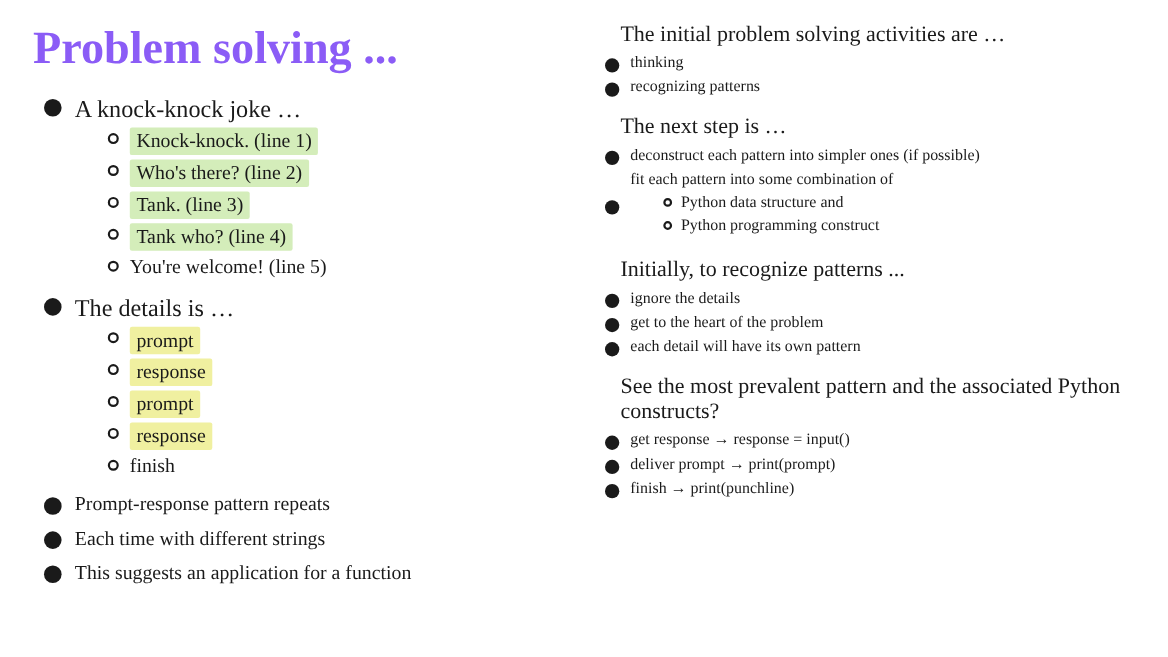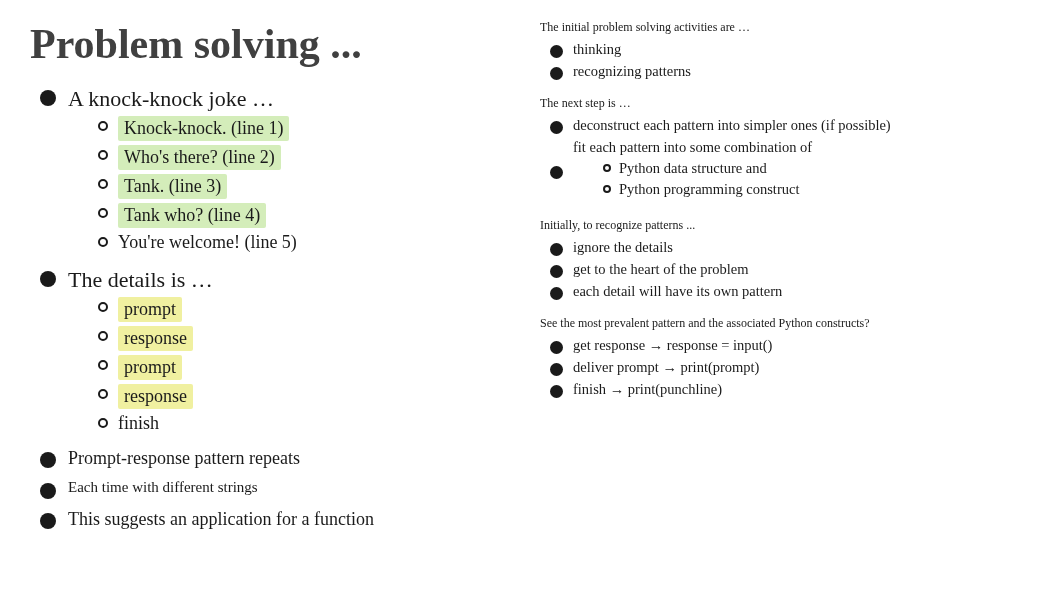--- a/index.html
+++ b/index.html
@@ -34,21 +34,21 @@
     .right-column {
       flex: 1;
       padding-left: 10px;
       font-size: 14.5px;
     }
 
     .page-title {
       font-size: 42px;
       font-weight: bold;
       margin-bottom: 18px;
-      color: #404040;
+      color: #8b5cf6;
     }
 
     .main-list {
       list-style: none;
       padding-left: 10px;
     }
 
     .main-list > li {
       display: flex;
       align-items: flex-start;
@@ -109,21 +109,22 @@
       border-radius: 2px;
     }
 
     
     .right-section {
       margin-bottom: 16px;
     }
 
     .right-section p {
       margin-bottom: 6px;
-      font-size: 12px;
+      font-size: 20px;
+      margin-left: 24px;
     }
 
     .right-bullet-list {
       list-style: none;
       padding-left: 10px;
     }
 
     .right-bullet-list > li {
       display: flex;
       align-items: center;
@@ -234,21 +235,21 @@
           </ul>
         </div>
       </li>
 
       <li style="margin-top:10px;">
         <span class="bullet-large"></span>
         <span class="main-list-label" style="font-size:18px;">Prompt-response pattern repeats</span>
       </li>
       <li>
         <span class="bullet-large"></span>
-        <span class="main-list-label" style="font-size:15px;">Each time with different strings</span>
+        <span class="main-list-label" style="font-size:18px;">Each time with different strings</span>
       </li>
       <li>
         <span class="bullet-large"></span>
         <span class="main-list-label" style="font-size:18px;">This suggests an application for a function</span>
       </li>
 
     </ul>
   </div>
 
   <div class="right-column">

